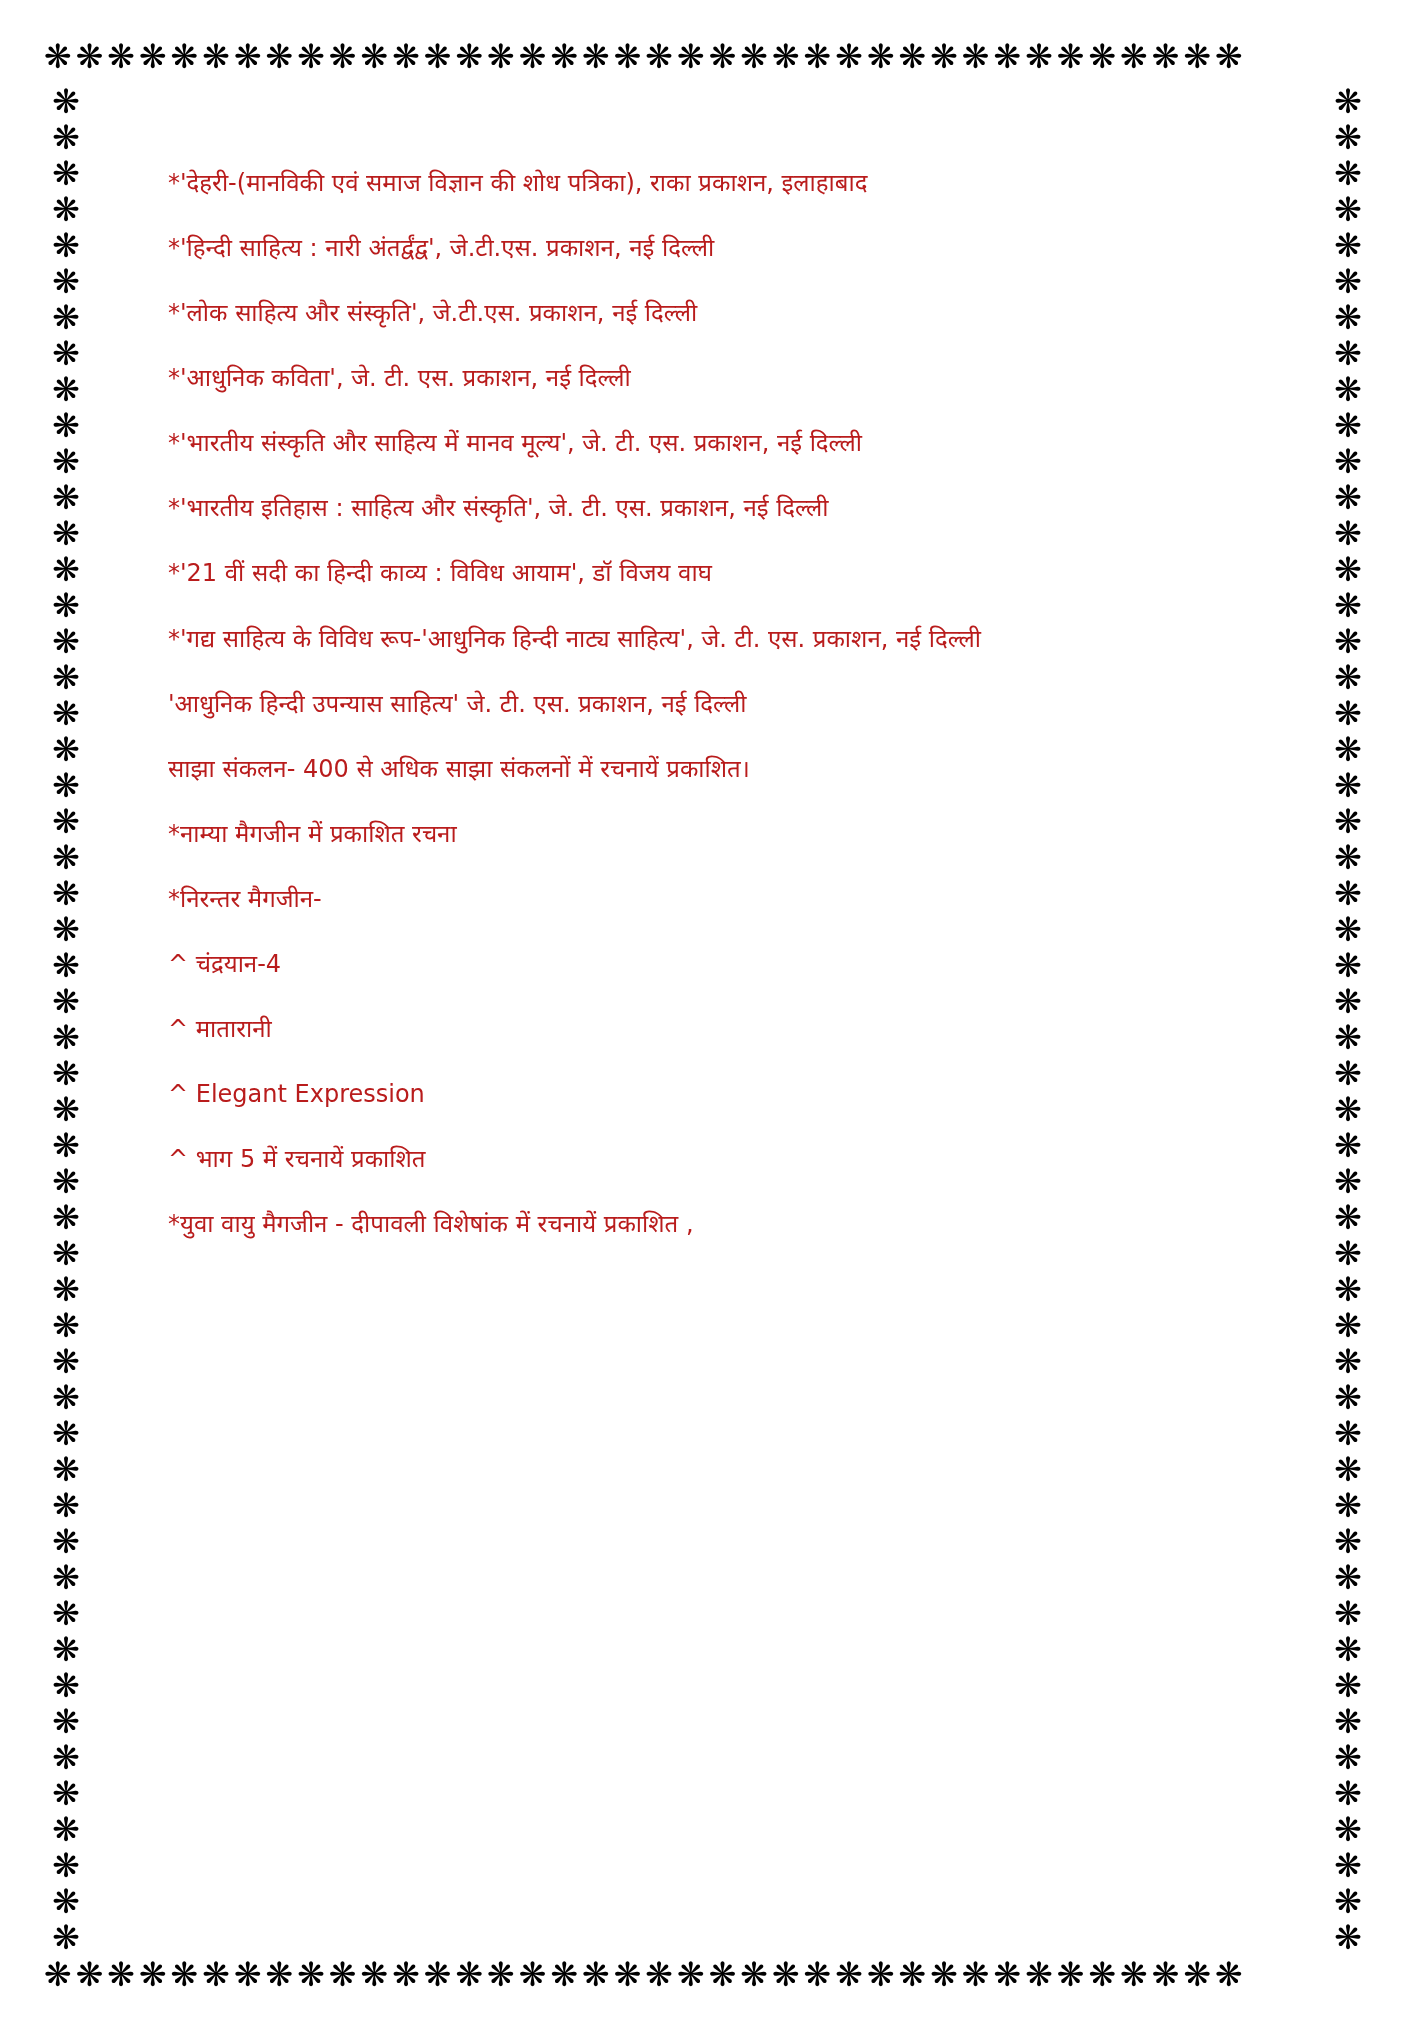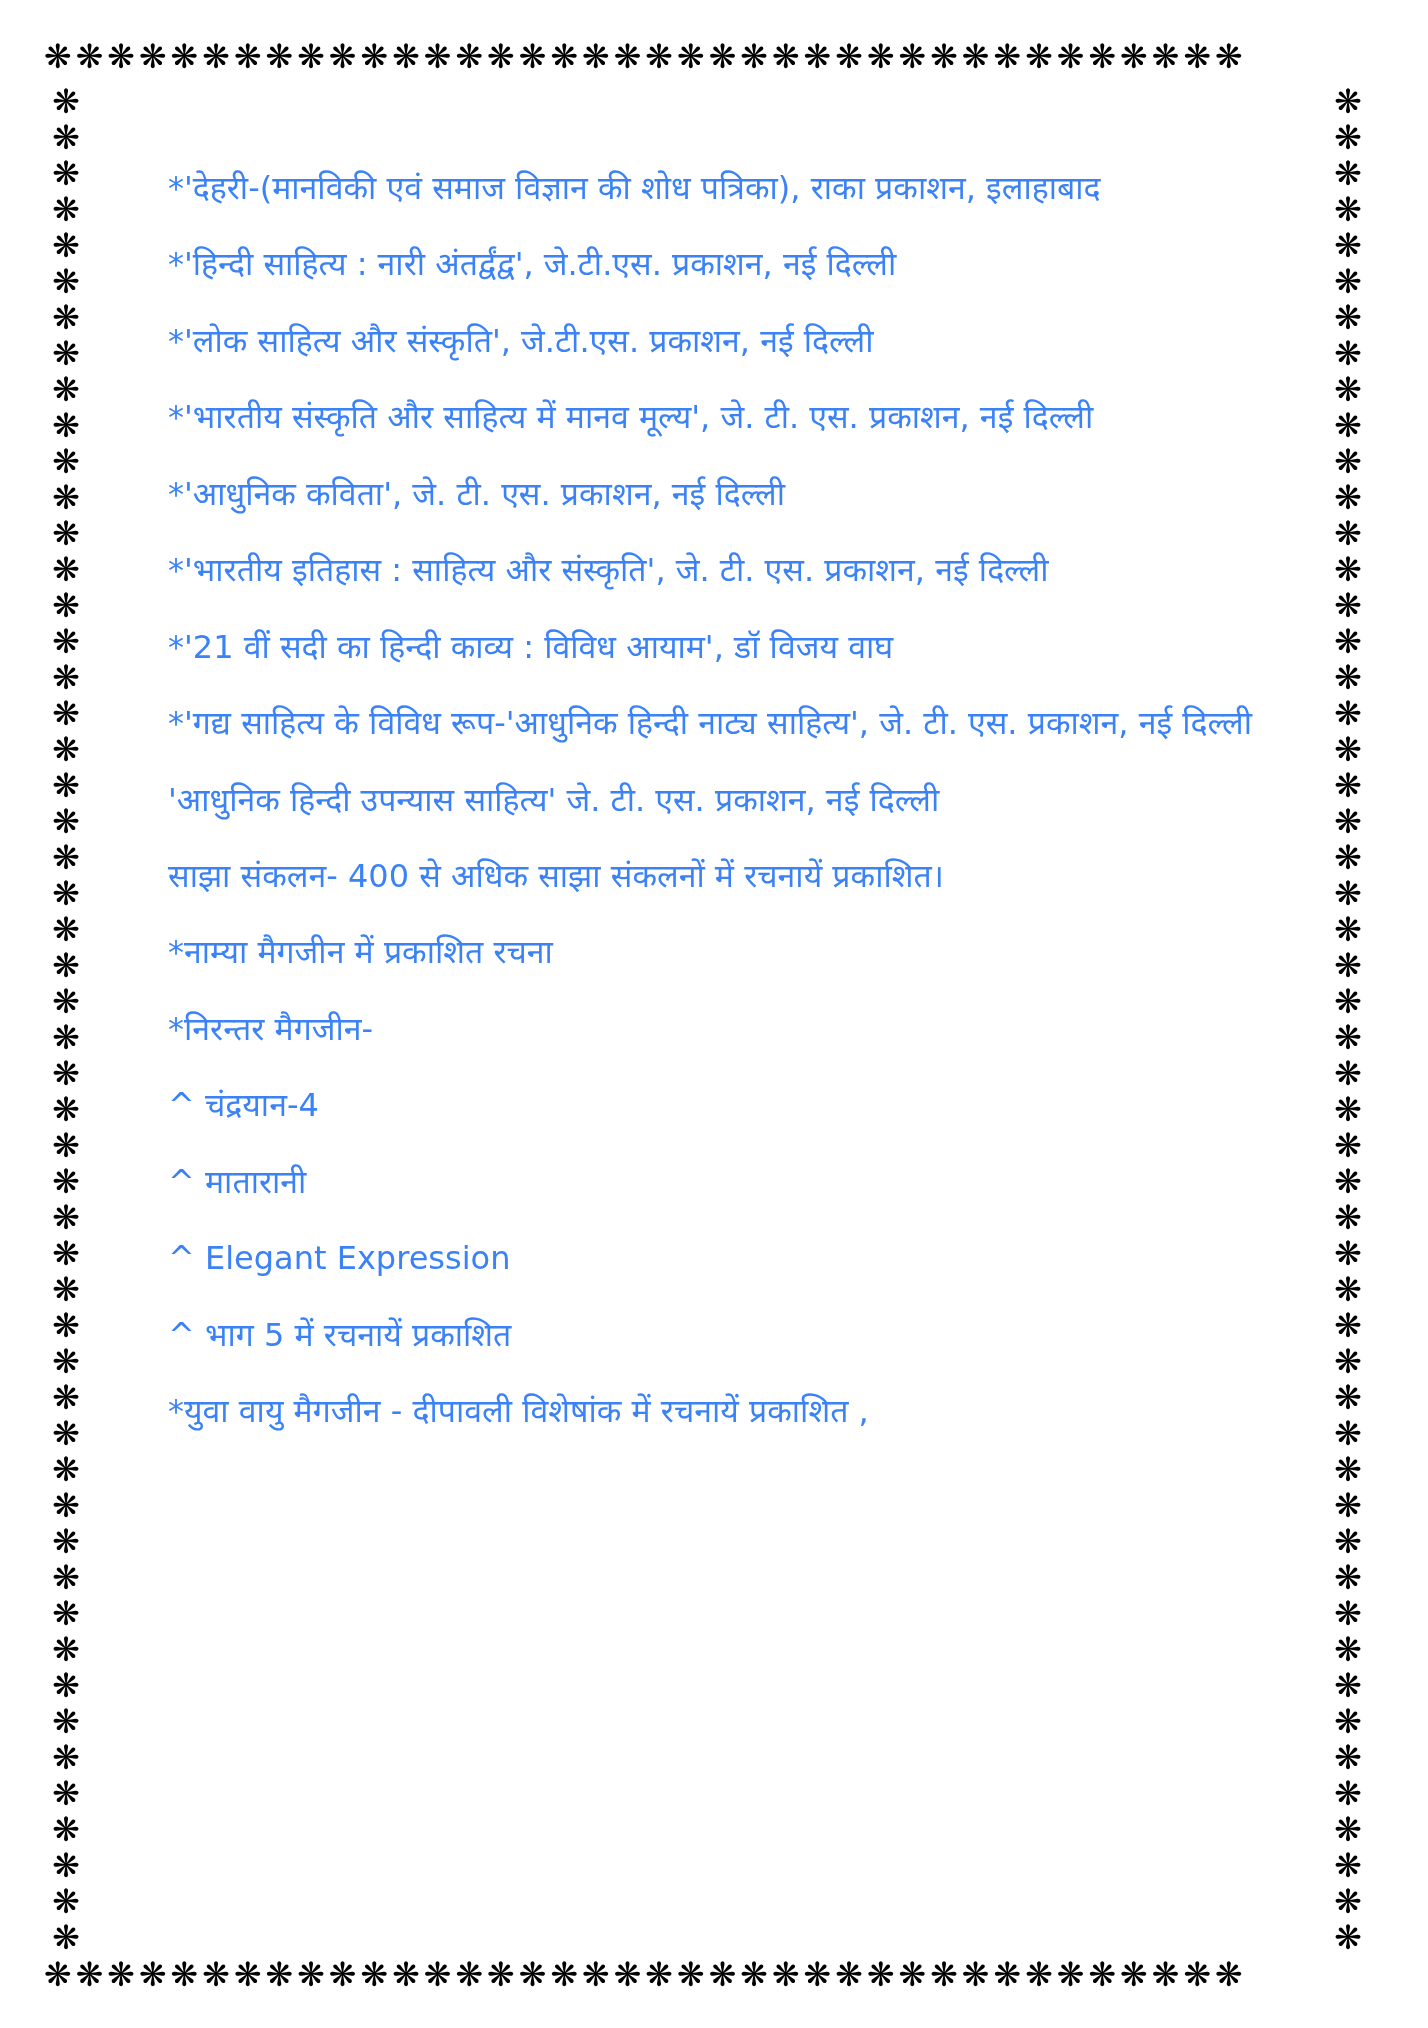--- a/index.html
+++ b/index.html
@@ -48,24 +48,24 @@
   }
   #border-left { left: 44px; }
   #border-right { left: 1326px; }
   .content {
     position: absolute;
     left: 168px;
     top: 166px;
     width: 1120px;
   }
   .doc-line {
-    font-size: 32px;
+    font-size: 24px;
     line-height: 1.42;
     margin: 0 0 31px 0;
-    color: #3b82f6;
+    color: #b91c1c;
     font-family: "DejaVu Sans", sans-serif;
   }
 </style>
 </head>
 <body>
 
 <div class="page">
   <div id="border-top" class="border-ornament border-h">❋❋❋❋❋❋❋❋❋❋❋❋❋❋❋❋❋❋❋❋❋❋❋❋❋❋❋❋❋❋❋❋❋❋❋❋❋❋</div>
   <div id="border-bottom" class="border-ornament border-h">❋❋❋❋❋❋❋❋❋❋❋❋❋❋❋❋❋❋❋❋❋❋❋❋❋❋❋❋❋❋❋❋❋❋❋❋❋❋</div>
   <div id="border-left" class="border-ornament border-v">❋
@@ -169,22 +169,22 @@
 ❋
 ❋
 ❋
 ❋
 ❋
 ❋</div>
   <div id="content-lines" class="content">
       <p class="doc-line">*'देहरी-(मानविकी एवं समाज विज्ञान की शोध पत्रिका), राका प्रकाशन, इलाहाबाद</p>
       <p class="doc-line">*'हिन्दी साहित्य : नारी अंतर्द्वंद्व', जे.टी.एस. प्रकाशन, नई दिल्ली</p>
       <p class="doc-line">*'लोक साहित्य और संस्कृति', जे.टी.एस. प्रकाशन, नई दिल्ली</p>
+      <p class="doc-line">*'आधुनिक कविता', जे. टी. एस. प्रकाशन, नई दिल्ली</p>
       <p class="doc-line">*'भारतीय संस्कृति और साहित्य में मानव मूल्य', जे. टी. एस. प्रकाशन, नई दिल्ली</p>
-      <p class="doc-line">*'आधुनिक कविता', जे. टी. एस. प्रकाशन, नई दिल्ली</p>
       <p class="doc-line">*'भारतीय इतिहास : साहित्य और संस्कृति', जे. टी. एस. प्रकाशन, नई दिल्ली</p>
       <p class="doc-line">*'21 वीं सदी का हिन्दी काव्य : विविध आयाम', डॉ विजय वाघ</p>
       <p class="doc-line">*'गद्य साहित्य के विविध रूप-'आधुनिक हिन्दी नाट्य साहित्य', जे. टी. एस. प्रकाशन, नई दिल्ली</p>
       <p class="doc-line">'आधुनिक हिन्दी उपन्यास साहित्य' जे. टी. एस. प्रकाशन, नई दिल्ली</p>
       <p class="doc-line">साझा संकलन- 400 से अधिक साझा संकलनों में रचनायें प्रकाशित।</p>
       <p class="doc-line">*नाम्या मैगजीन में प्रकाशित रचना</p>
       <p class="doc-line">*निरन्तर मैगजीन-</p>
       <p class="doc-line">^ चंद्रयान-4</p>
       <p class="doc-line">^ मातारानी</p>
       <p class="doc-line">^ Elegant Expression</p>

